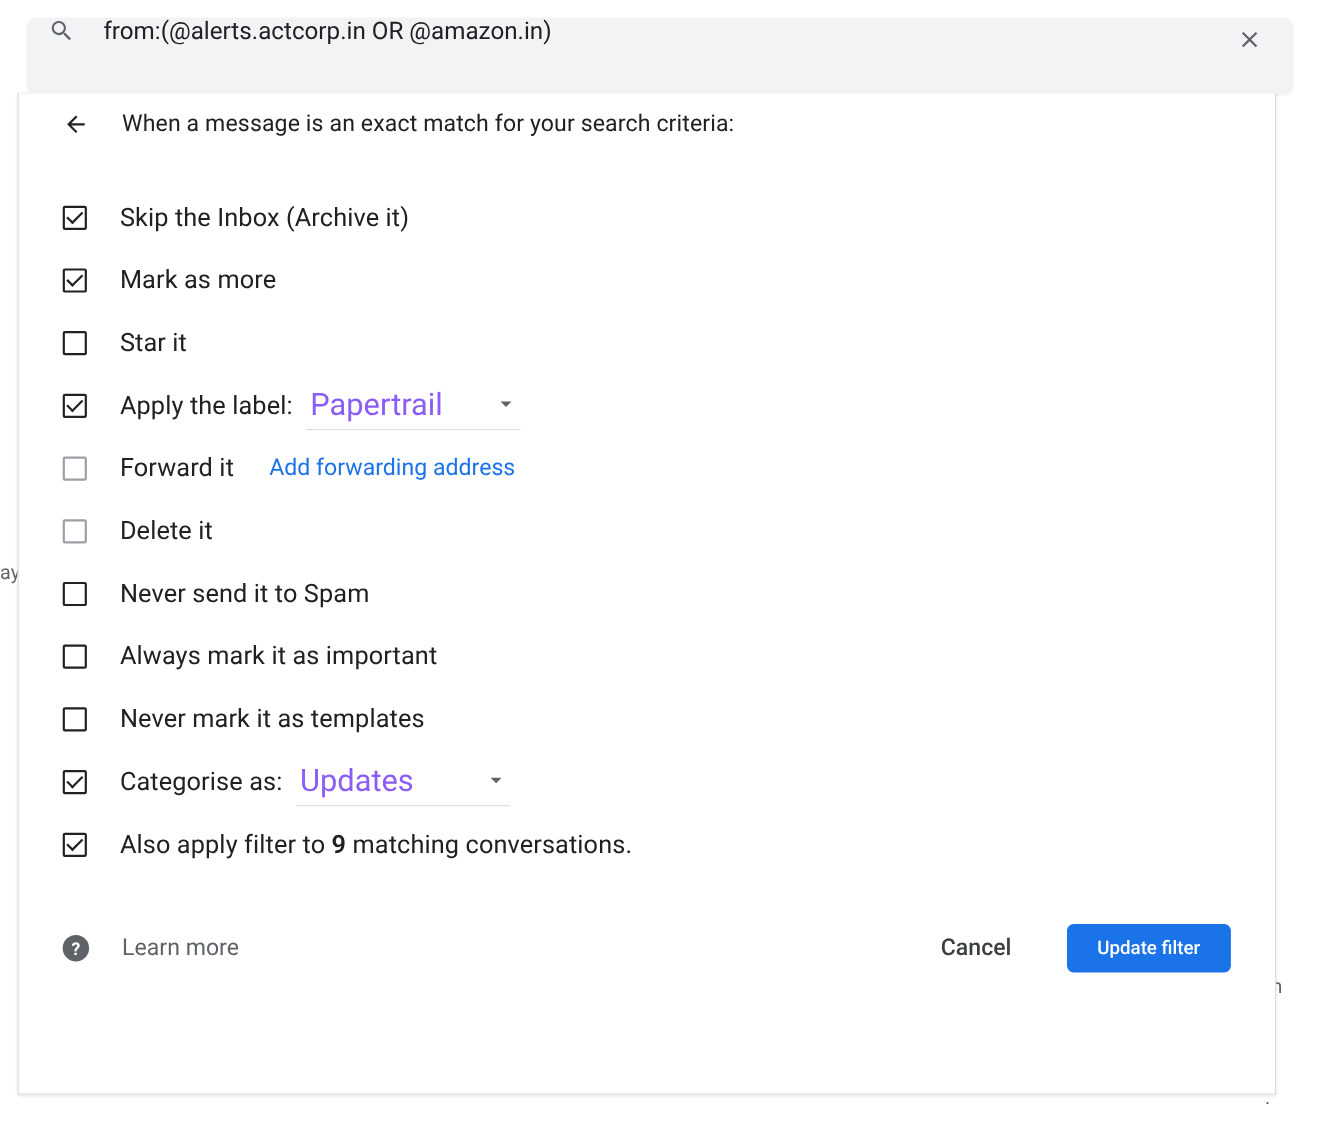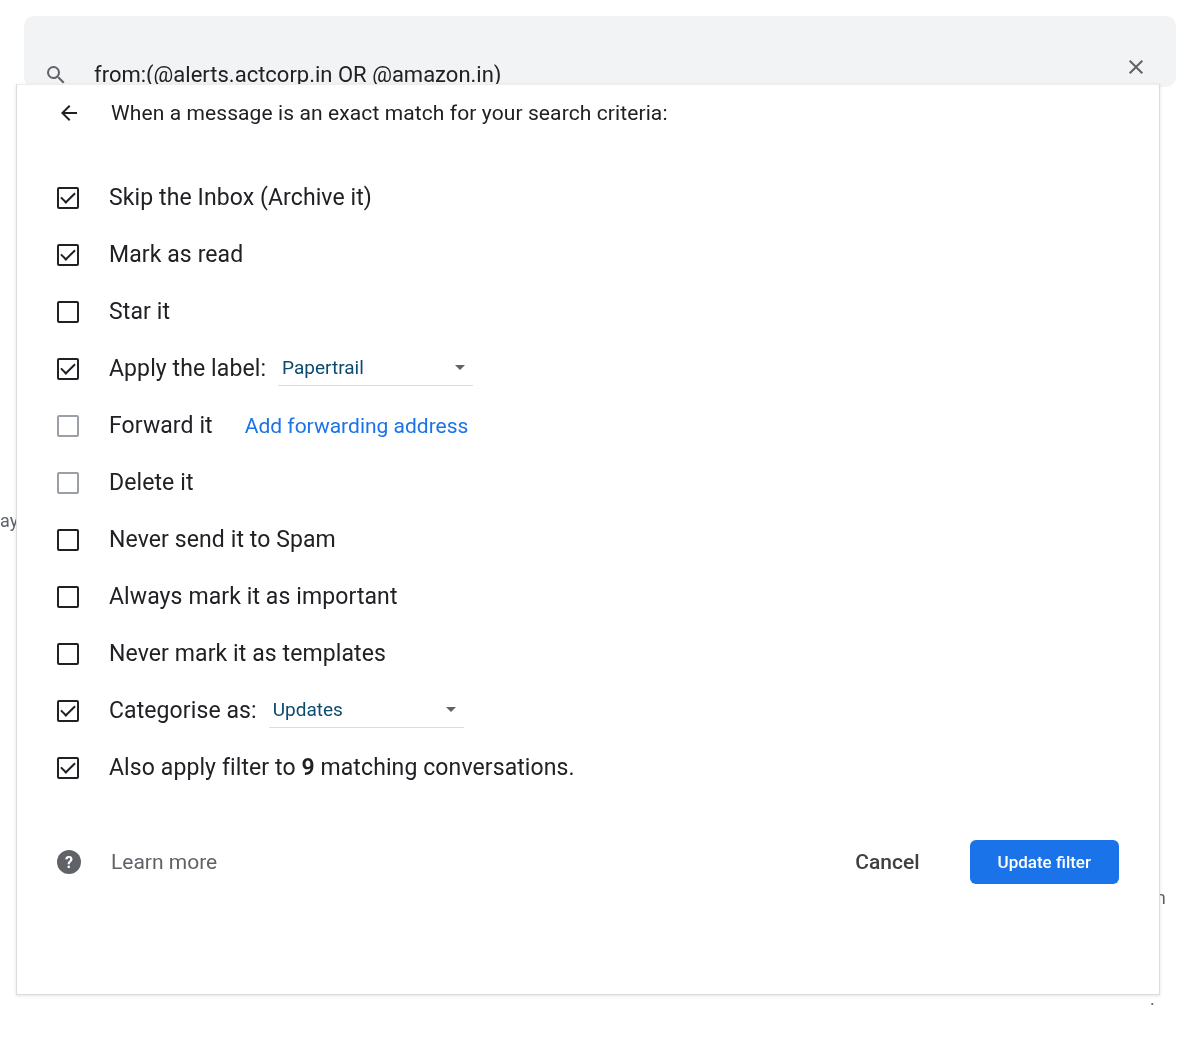--- a/index.html
+++ b/index.html
@@ -18,21 +18,21 @@
     }
     .search-bar {
       position: absolute;
       top: 16px;
       left: 24px;
       right: 24px;
       height: 71px;
       background: #f1f3f4;
       border-radius: 10px;
       display: flex;
-      align-items: flex-end;
+      align-items: flex-start;
       padding: 0 20px;
     }
     .search-icon {
       width: 24px;
       height: 24px;
       fill: #5f6368;
       flex-shrink: 0;
     }
     .search-input {
       flex: 1;
@@ -141,22 +141,22 @@
       display: inline-flex;
       align-items: center;
       border-bottom: 1px solid #dadce0;
       padding: 4px 8px 6px 4px;
       cursor: pointer;
       min-width: 195px;
       justify-content: space-between;
       gap: 20px;
     }
     .dropdown-value {
-      font-size: 19px;
-      color: #0c4a6e;
+      font-size: 28px;
+      color: #8b5cf6;
     }
     .dropdown-arrow {
       width: 0;
       height: 0;
       border-left: 5px solid transparent;
       border-right: 5px solid transparent;
       border-top: 5px solid #5f6368;
     }
     .link-text {
       color: #1a73e8;
@@ -285,21 +285,21 @@
   <div class="option-row">
     <div class="checkbox checked"></div>
     <div class="option-content">
       <span class="option-label">Skip the Inbox (Archive it)</span>
     </div>
   </div>
 
   <div class="option-row">
     <div class="checkbox checked"></div>
     <div class="option-content">
-      <span class="option-label">Mark as read</span>
+      <span class="option-label">Mark as more</span>
     </div>
   </div>
 
   <div class="option-row">
     <div class="checkbox"></div>
     <div class="option-content">
       <span class="option-label">Star it</span>
     </div>
   </div>
 

